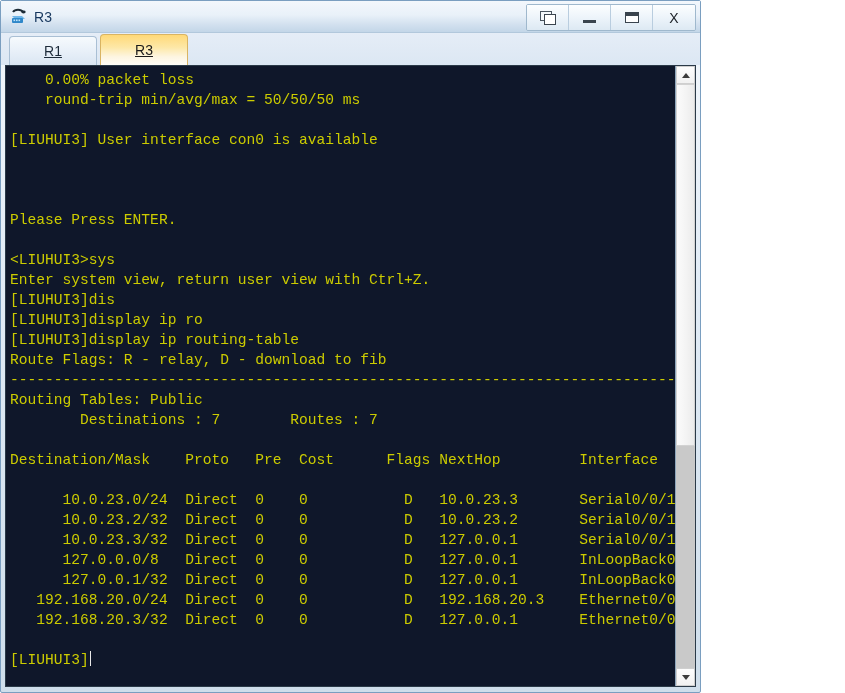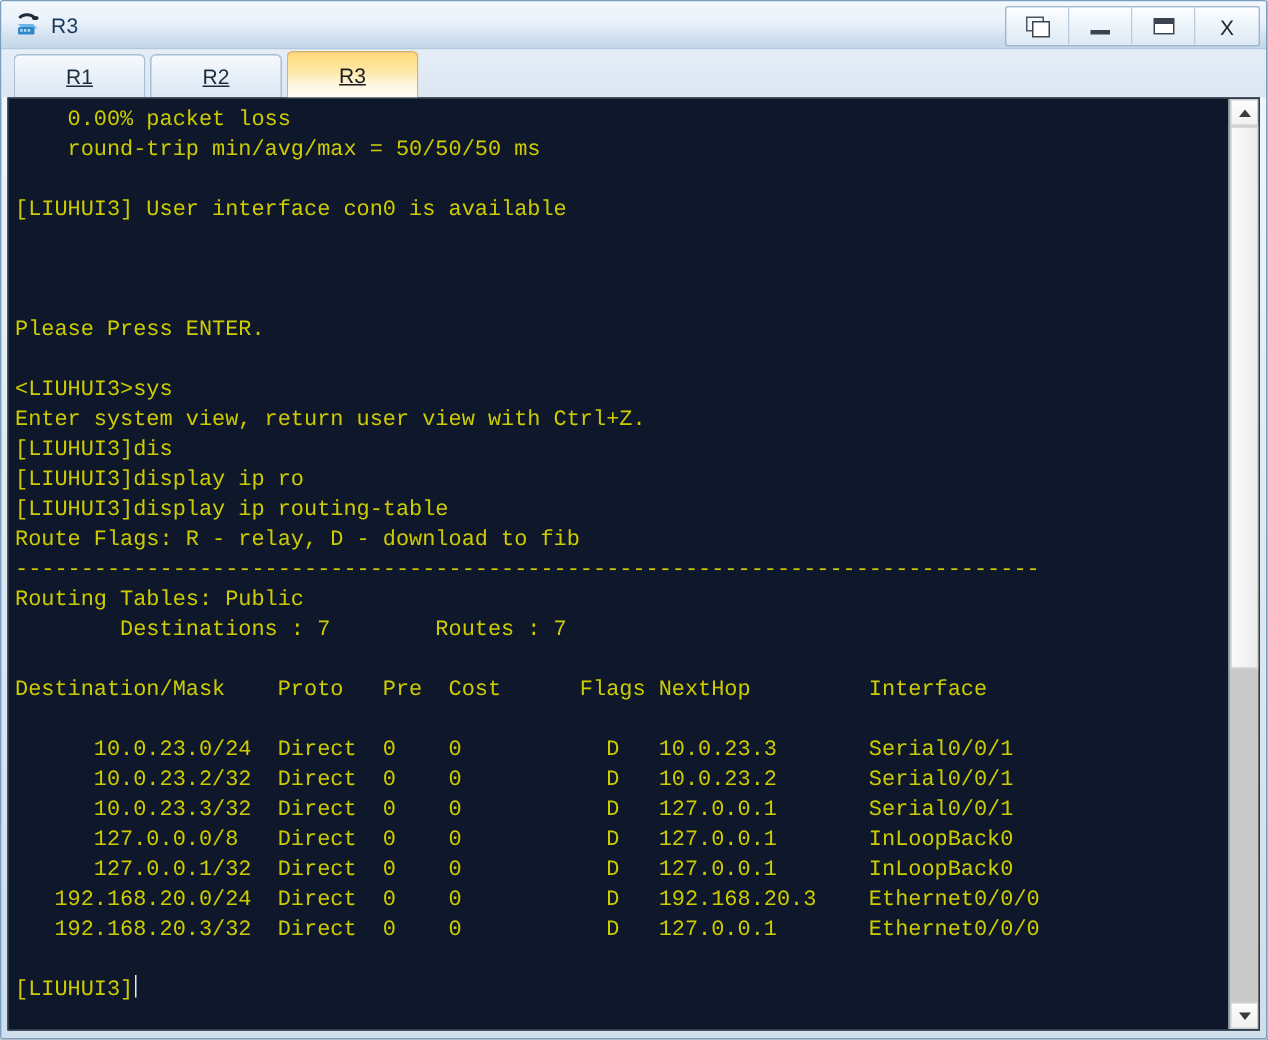--- a/index.html
+++ b/index.html
@@ -10,21 +10,21 @@
   body {
     width: 845px;
     height: 693px;
     overflow: hidden;
     font-family: "Liberation Sans", sans-serif;
   }
 
   
   .window {
     position: relative;
-    width: 845px;
+    width: 701px;
     height: 693px;
     box-sizing: border-box;
     background: linear-gradient(180deg, #f4f8fc 0%, #e2ecf6 40%, #cfdeeb 100%);
     border: 1px solid #7a9ec0;
     border-radius: 2px;
     display: flex;
     flex-direction: column;
   }
 
   
@@ -265,23 +265,20 @@
       <div class="win-btn">
         <span class="win-btn-label">X</span>
       </div>
     </div>
   </div>
 
   <div class="tabstrip">
     <div class="tab">
       <span>R1</span>
     </div>
-    <div class="tab">
-      <span>R2</span>
-    </div>
     <div class="tab active">
       <span>R3</span>
     </div>
   </div>
 
   <div class="term-wrap">
     <div class="term">
       <pre id="term-text" style="color: rgb(204, 204, 0);">    0.00% packet loss
     round-trip min/avg/max = 50/50/50 ms
 

